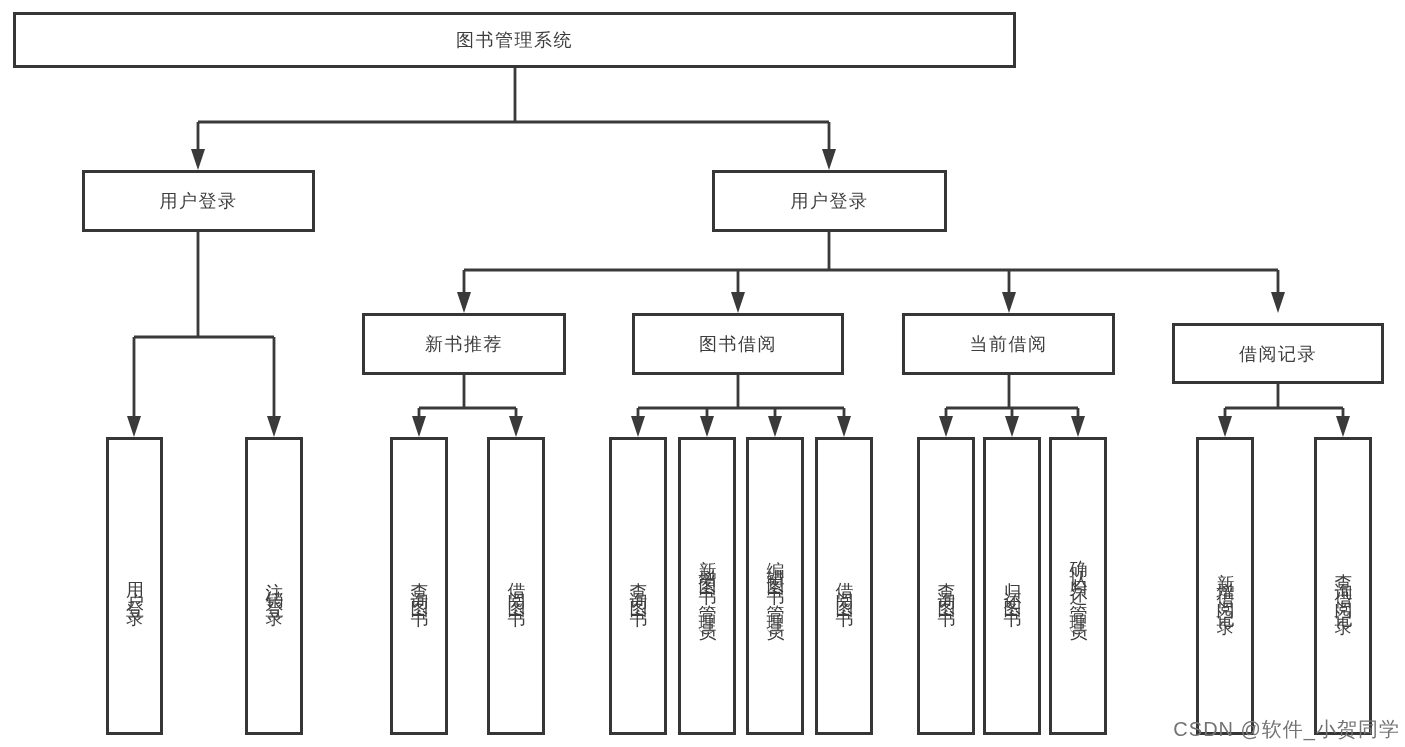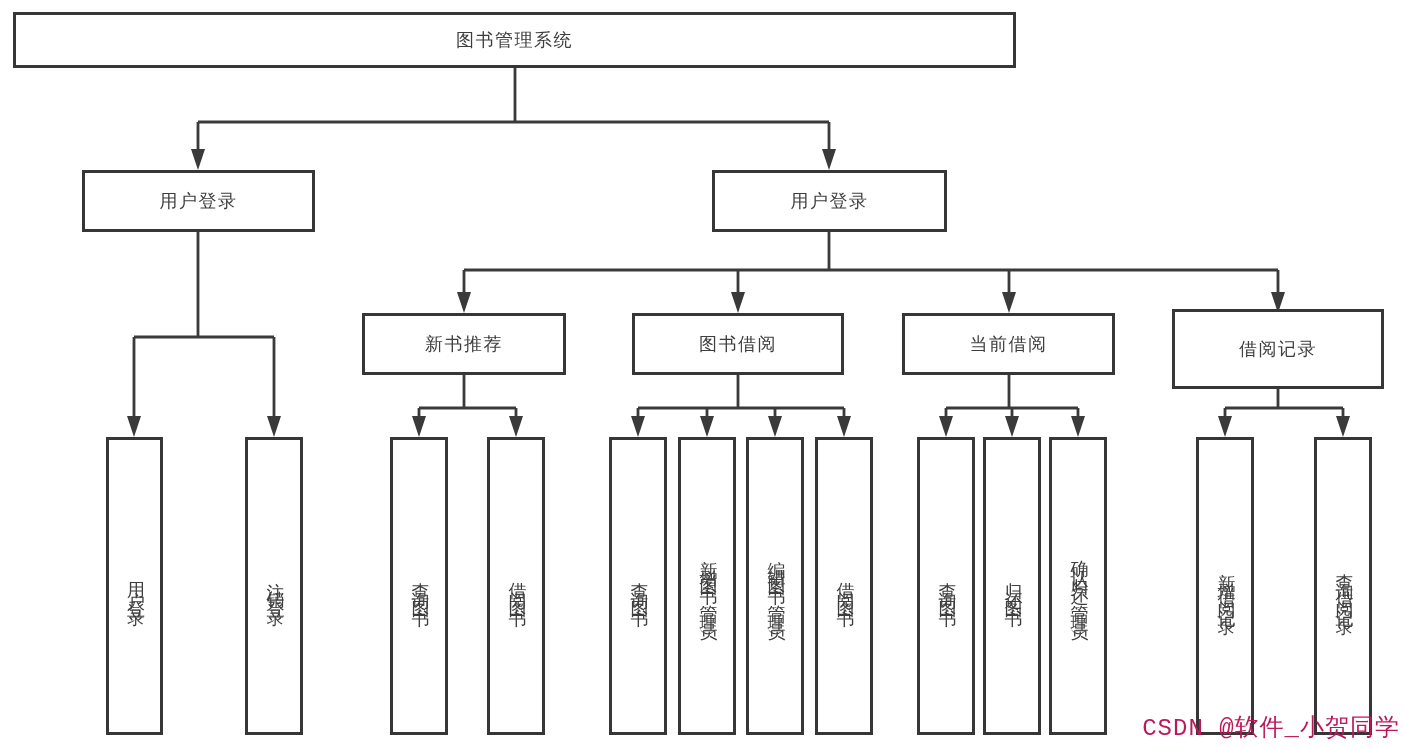--- a/index.html
+++ b/index.html
@@ -1,24 +1,24 @@
 <!DOCTYPE html>
 <html><head>
 <meta charset="utf-8">
 <style>
   html,body{margin:0;padding:0;background:#fff}
   .stage{position:relative;width:1405px;height:747px;background:#fff;overflow:hidden;
-         font-family:Liberation Mono, monospace;color:#3d3d3d}
+         font-family:Liberation Sans, sans-serif;color:#3d3d3d}
   .wires{position:absolute;left:0;top:0;width:1405px;height:747px;pointer-events:none}
   .box{position:absolute;box-sizing:border-box;border:3px solid #363636;background:#fff;
        display:flex;align-items:center;justify-content:center;font-size:18px;
        letter-spacing:1.5px;text-align:center;z-index:2}
   .leaf span{writing-mode:vertical-rl;text-orientation:mixed;letter-spacing:9px;
              line-height:1.05;display:block}
-  .watermark{position:absolute;right:5px;bottom:4px;font-size:24px;color:#be185d;
+  .watermark{position:absolute;right:5px;bottom:4px;font-size:20px;color:#737373;
              letter-spacing:1px;z-index:3}
 </style>
 </head>
 <body>
 
 <div class="stage">
 
   <svg class="wires" viewBox="0 0 1405 747" aria-hidden="true">
     <g stroke="#3a3a3a" stroke-width="2.8" fill="none">
       <path d="M515 68 V122 M198 122 H829 M198 122 V154 M829 122 V154"></path>
@@ -54,21 +54,21 @@
 
   <div class="box" style="left:362px;top:313px;width:204px;height:62px">
     <span>新书推荐</span>
   </div>
   <div class="box" style="left:632px;top:313px;width:212px;height:62px">
     <span>图书借阅</span>
   </div>
   <div class="box" style="left:902px;top:313px;width:213px;height:62px">
     <span>当前借阅</span>
   </div>
-  <div class="box" style="left:1172px;top:309px;width:212px;height:80px">
+  <div class="box" style="left:1172px;top:323px;width:212px;height:61px">
     <span>借阅记录</span>
   </div>
 
   <div class="box leaf" style="left:106px;top:437px;width:57px;height:298px">
     <span>用户登录</span>
   </div>
   <div class="box leaf" style="left:245px;top:437px;width:58px;height:298px">
     <span>注销登录</span>
   </div>
 

